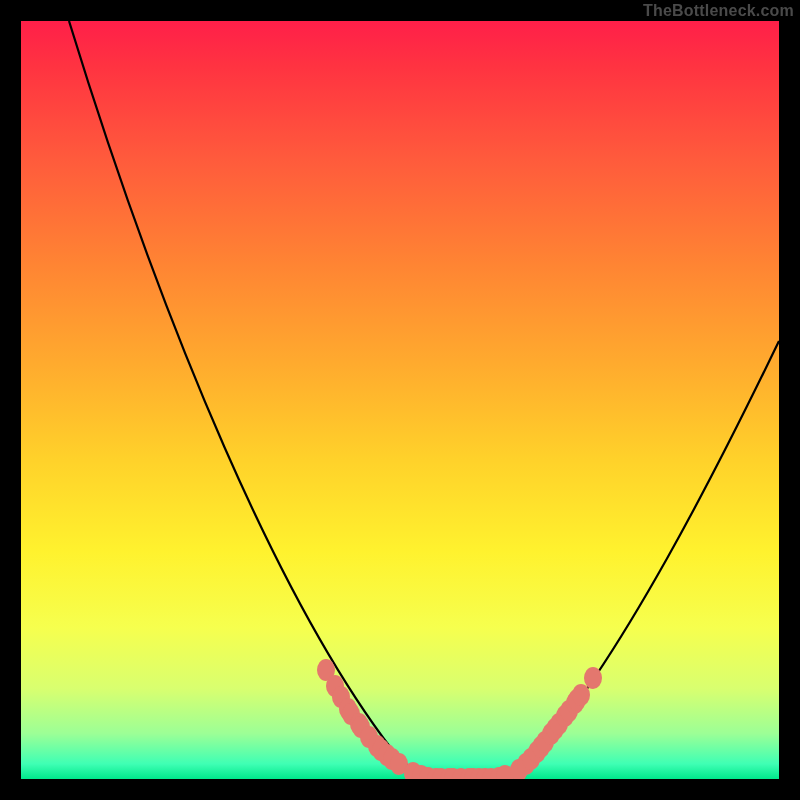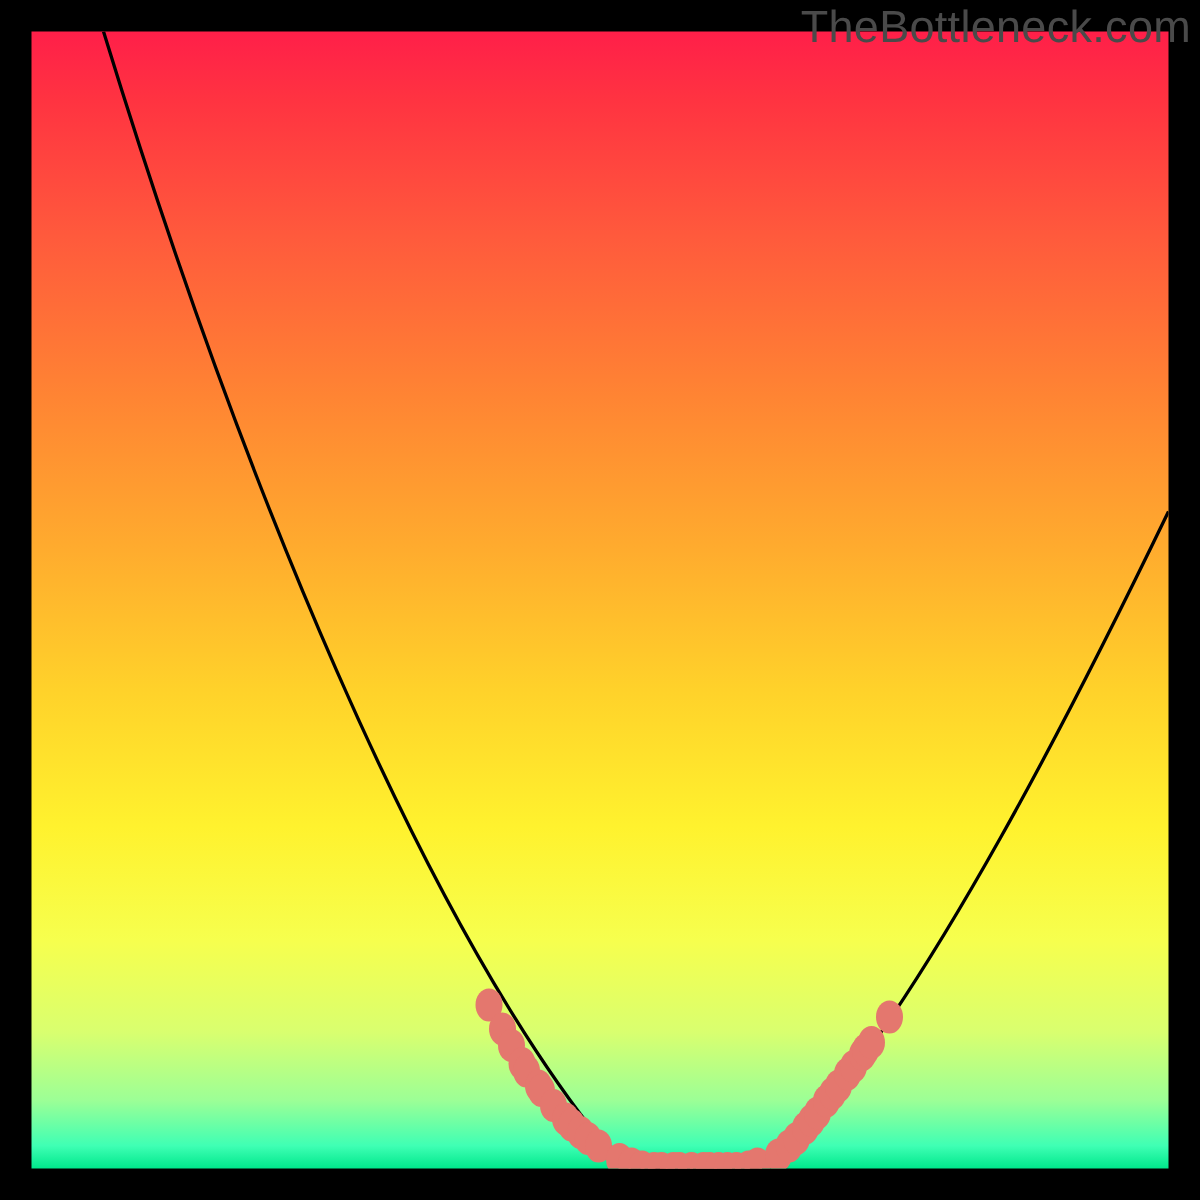--- a/index.html
+++ b/index.html
@@ -30,22 +30,22 @@
       #9cff96 94%,
       #3fffb4 98%,
       #00e88c 100%
     );
   }
   .watermark {
     position: absolute;
     top: 2px;
     right: 6px;
     color: #4a4a4a;
-    font-size: 30px;
-    font-weight: 400;
+    font-size: 16px;
+    font-weight: 700;
     letter-spacing: 0.2px;
     user-select: none;
     margin-left: 12px;
   }
   svg.curve {
     position: absolute;
     left: 0;
     top: 0;
     width: 758px;
     height: 758px;

